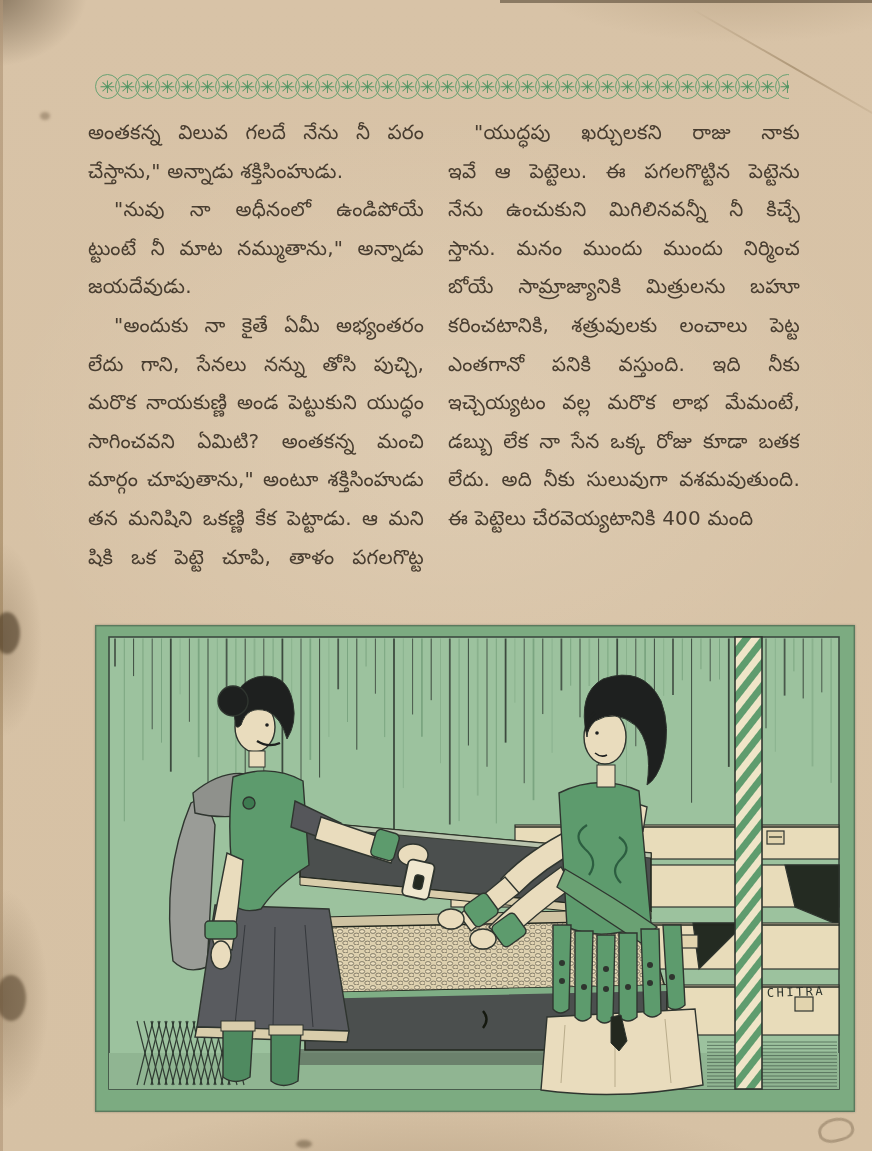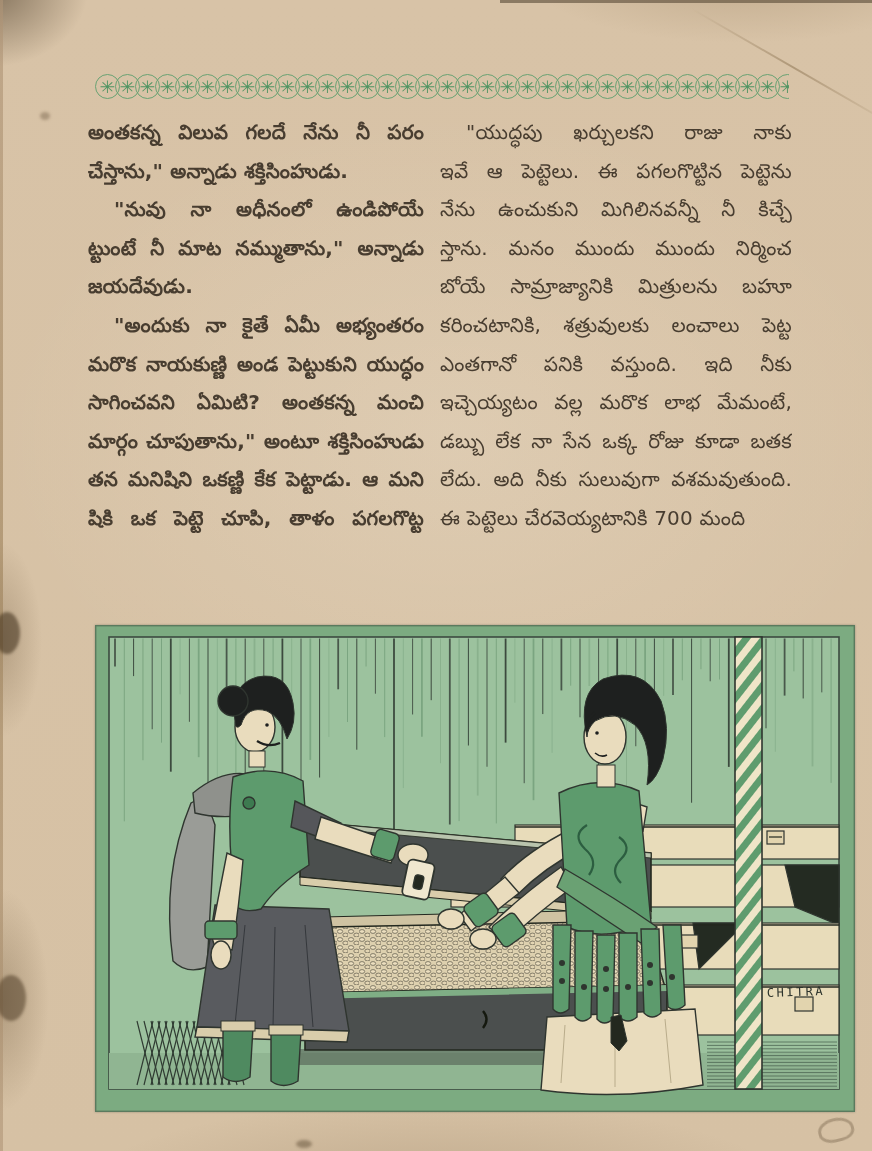--- a/index.html
+++ b/index.html
@@ -33,21 +33,21 @@
     transform:rotate(-14deg);filter:blur(.6px);}
   
   .ornament{position:absolute;left:95px;top:73px;width:694px;height:27px;
     display:flex;align-items:center;overflow:hidden;}
   .motif{flex:0 0 auto;box-sizing:border-box;width:25px;height:25px;border:1.6px solid #69a273;
     border-radius:50%;margin-right:-5px;display:flex;align-items:center;justify-content:center;}
   .motif span{color:#4f9462;font-size:18px;line-height:1;transform:scale(1.05,.95);}
   
   .columns{position:absolute;top:113px;left:88px;width:716px;display:flex;}
   .col{font-size:20px;line-height:38.6px;color:#483d30;letter-spacing:.2px;}
-  .col.left{width:336px;margin-right:16px;font-weight:bold;}
+  .col.left{width:336px;margin-right:24px;}
   .col.right{width:352px;}
   .col p{margin:0;text-align:justify;text-align-last:justify;white-space:nowrap;overflow:hidden;}
   .col p.pend{text-align-last:left;}
   .col p.indent{text-indent:26px;}
   
   .illustration{position:absolute;left:95px;top:625px;width:760px;height:487px;
     filter:drop-shadow(0 0 1px rgba(60,70,55,.4));}
   .illustration svg{display:block;}
 </style>
 </head>
@@ -171,38 +171,39 @@
   </div>
 
 <div class="columns">
   <div class="col left">
     <p>అంతకన్న విలువ గలదే నేను నీ పరం</p>
     <p class="pend">చేస్తాను," అన్నాడు శక్తిసింహుడు.</p>
     <p class="indent">"నువు నా అధీనంలో ఉండిపోయే</p>
     <p>ట్టుంటే నీ మాట నమ్ముతాను," అన్నాడు</p>
     <p class="pend">జయదేవుడు.</p>
     <p class="indent">"అందుకు నా కైతే ఏమీ అభ్యంతరం</p>
+    <p>లేదు గాని, సేనలు నన్ను తోసి పుచ్చి,</p>
     <p>మరొక నాయకుణ్ణి అండ పెట్టుకుని యుద్ధం</p>
     <p>సాగించవని ఏమిటి? అంతకన్న మంచి</p>
     <p>మార్గం చూపుతాను," అంటూ శక్తిసింహుడు</p>
     <p>తన మనిషిని ఒకణ్ణి కేక పెట్టాడు. ఆ మని</p>
     <p>షికి ఒక పెట్టె చూపి, తాళం పగలగొట్ట</p>
   </div>
   <div class="col right">
     <p class="indent">"యుద్ధపు ఖర్చులకని రాజు నాకు</p>
     <p>ఇవే ఆ పెట్టెలు. ఈ పగలగొట్టిన పెట్టెను</p>
     <p>నేను ఉంచుకుని మిగిలినవన్నీ నీ కిచ్చే</p>
     <p>స్తాను. మనం ముందు ముందు నిర్మించ</p>
     <p>బోయే సామ్రాజ్యానికి మిత్రులను బహూ</p>
     <p>కరించటానికి, శత్రువులకు లంచాలు పెట్ట</p>
     <p>ఎంతగానో పనికి వస్తుంది. ఇది నీకు</p>
     <p>ఇచ్చెయ్యటం వల్ల మరొక లాభ మేమంటే,</p>
     <p>డబ్బు లేక నా సేన ఒక్క రోజు కూడా బతక</p>
     <p>లేదు. అది నీకు సులువుగా వశమవుతుంది.</p>
-    <p class="pend">ఈ పెట్టెలు చేరవెయ్యటానికి 700 మంది</p>
+    <p class="pend">ఈ పెట్టెలు చేరవెయ్యటానికి 400 మంది</p>
   </div>
 </div>
 
 <figure class="illustration" style="margin:0">
 <svg width="760" height="487" viewBox="0 0 760 487" xmlns="http://www.w3.org/2000/svg">
   <defs>
     <pattern id="coins" width="11" height="8" patternUnits="userSpaceOnUse">
       <rect width="11" height="8" fill="#ddd0ae"></rect>
       <ellipse cx="3" cy="2.5" rx="2.7" ry="1.9" fill="#ecdfbf" stroke="#5a5648" stroke-width="0.7"></ellipse>
       <ellipse cx="8.5" cy="6" rx="2.7" ry="1.9" fill="#e3d5b3" stroke="#5a5648" stroke-width="0.7"></ellipse>

